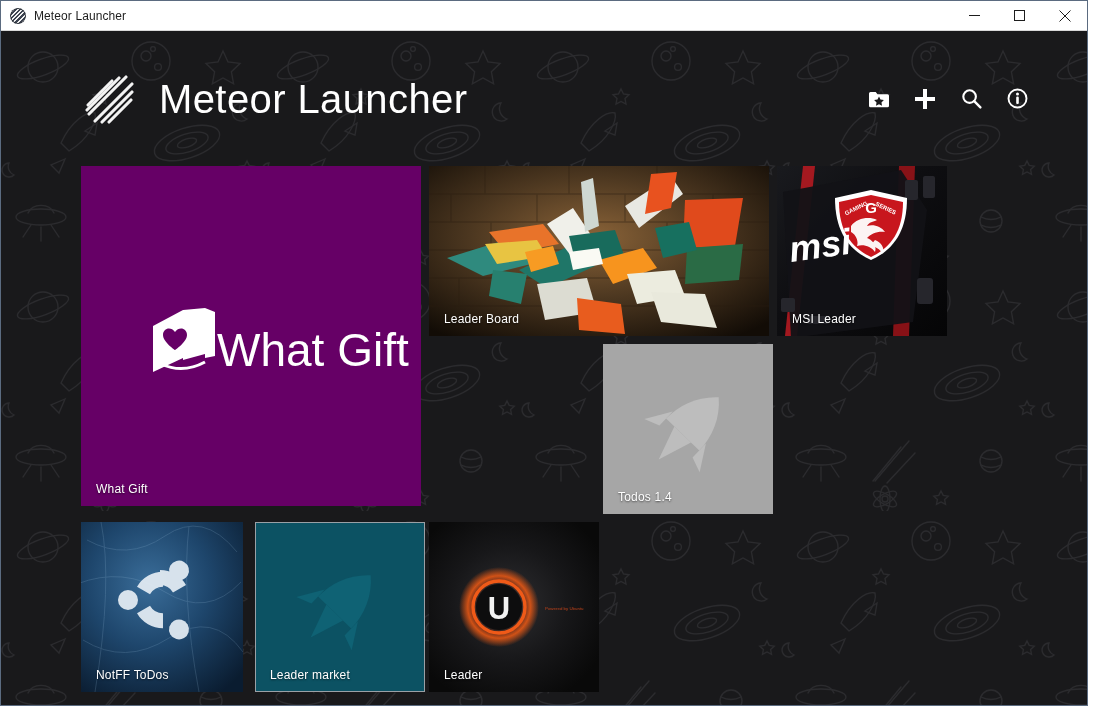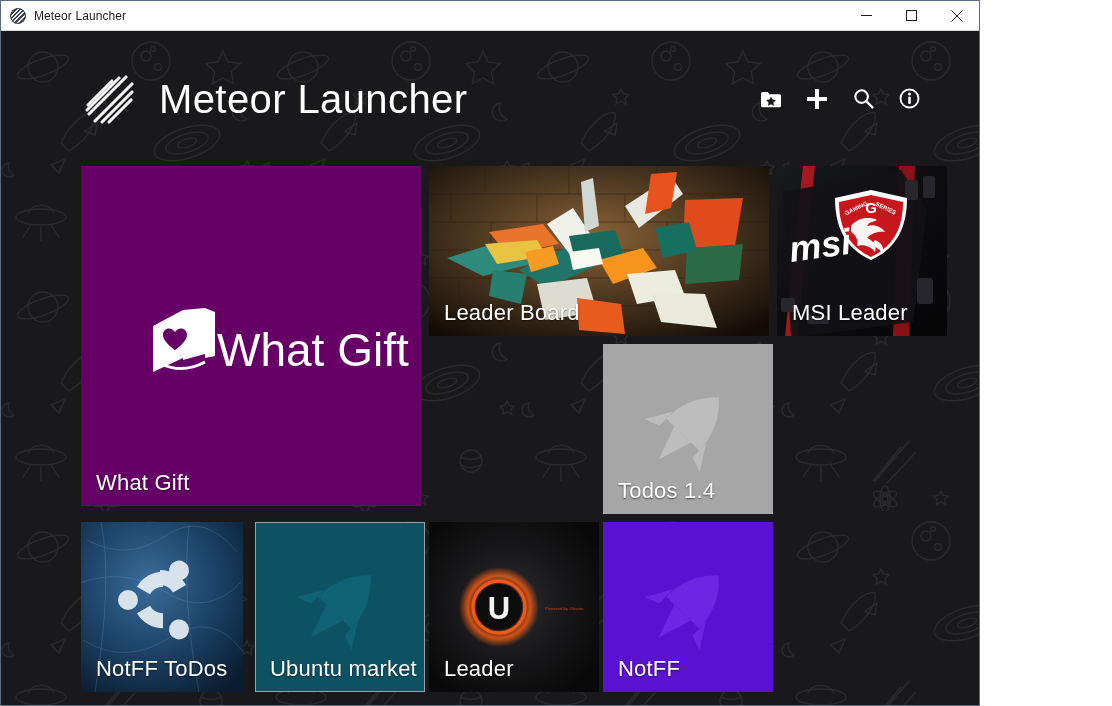--- a/index.html
+++ b/index.html
@@ -7,21 +7,21 @@
   html, body {
     width: 1112px;
     height: 706px;
     overflow: hidden;
     background: #ffffff;
     font-family: "Liberation Sans", sans-serif;
   }
 
   .window {
     position: relative;
-    width: 980px;
+    width: 1088px;
     height: 706px;
     border: 1px solid #5b6b80;
     background: #1a1a1c;
     overflow: hidden;
   }
 
   
   .titlebar {
     position: relative;
     height: 30px;
@@ -132,21 +132,21 @@
   }
   .tile .tile-art {
     position: absolute;
     inset: 0;
     overflow: hidden;
   }
   .tile-label {
     position: absolute;
     left: 15px;
     bottom: 10px;
-    font-size: 22px;
+    font-size: 12px;
     color: #ffffff;
     text-shadow: 0 1px 2px rgba(0,0,0,.55);
     z-index: 4;
     white-space: nowrap;
     letter-spacing: .2px;
   }
   .tile.outlined { box-shadow: inset 0 0 0 1px #9aa0a6; }
 
   .rocket-wrap {
     position: absolute;
@@ -469,21 +469,21 @@
           <div class="rocket-wrap">
             <svg width="96" height="96" viewBox="0 0 100 100">
               <g fill="#0f6274" transform="rotate(44 50 50)">
                 <path d="M50 4 c16 14 24 34 24 54 l-48 0 c0 -20 8 -40 24 -54z"></path>
                 <path d="M26 48 l-16 26 l16 -6 z"></path>
                 <path d="M74 48 l16 26 l-16 -6 z"></path>
                 <path d="M38 58 l12 36 l12 -36 z"></path>
               </g>
             </svg>
           </div>
-          <div class="tile-label">Ubuntu market</div>
+          <div class="tile-label">Leader market</div>
         </div>
 
         <div class="tile" style="left:348px; top:356px; width:170px; height:170px;">
           <div class="tile-art">
             <svg width="100%" height="100%" viewBox="0 0 170 170">
               <defs>
                 <radialGradient id="cbg" cx="47%" cy="48%" r="62%">
                   <stop offset="0%" stop-color="#2e2e31"></stop>
                   <stop offset="55%" stop-color="#171719"></stop>
                   <stop offset="100%" stop-color="#090909"></stop>
@@ -498,30 +498,17 @@
               <circle cx="70" cy="85" r="40" fill="url(#glow)"></circle>
               <circle cx="70" cy="85" r="26" fill="none" stroke="#f05a18" stroke-width="3.4"></circle>
               <circle cx="70" cy="85" r="23" fill="#0d0d0e"></circle>
               <text x="70" y="97" font-family="'Liberation Sans', sans-serif" font-size="31" font-weight="bold" fill="#f2f2f2" text-anchor="middle">U</text>
               <text x="116" y="88" font-family="'Liberation Sans', sans-serif" font-size="4.4" fill="#c0431a">Powered by Ubuntu</text>
             </svg>
           </div>
           <div class="tile-label">Leader</div>
         </div>
 
-        <div class="tile" style="left:522px; top:356px; width:170px; height:170px; background:#5b11d1;">
-          <div class="rocket-wrap">
-            <svg width="96" height="96" viewBox="0 0 100 100">
-              <g fill="#6d26e2" transform="rotate(44 50 50)">
-                <path d="M50 4 c16 14 24 34 24 54 l-48 0 c0 -20 8 -40 24 -54z"></path>
-                <path d="M26 48 l-16 26 l16 -6 z"></path>
-                <path d="M74 48 l16 26 l-16 -6 z"></path>
-                <path d="M38 58 l12 36 l12 -36 z"></path>
-              </g>
-            </svg>
-          </div>
-          <div class="tile-label">NotFF</div>
-        </div>
 
       </div>
     </div>
   </div>
 </div>
 
 </body></html>

